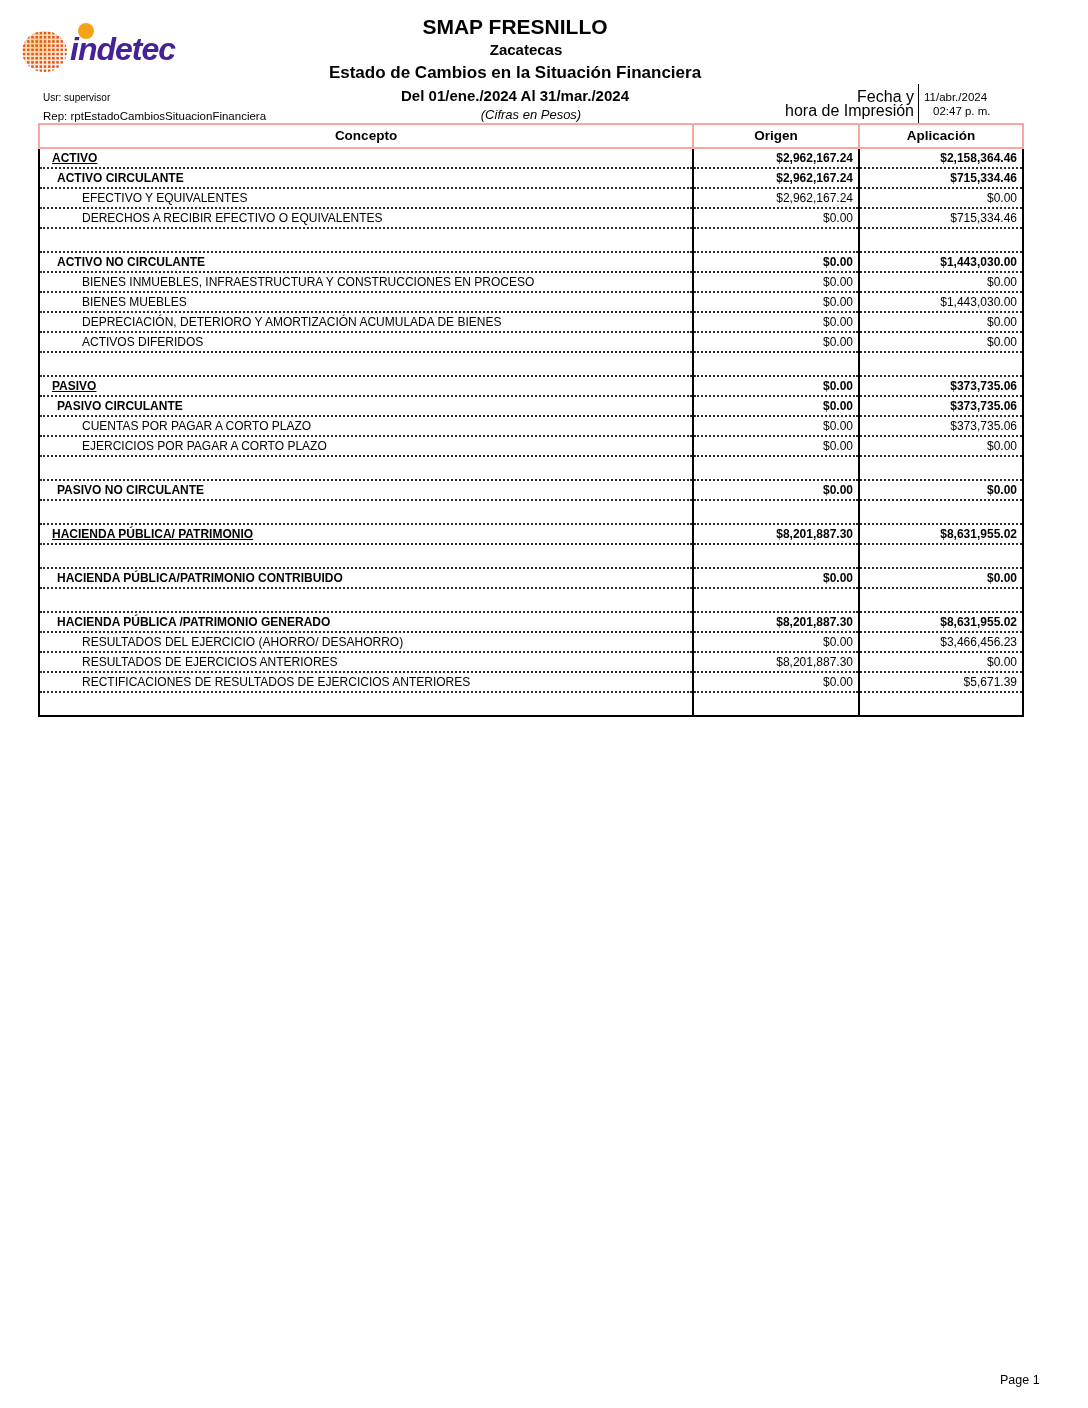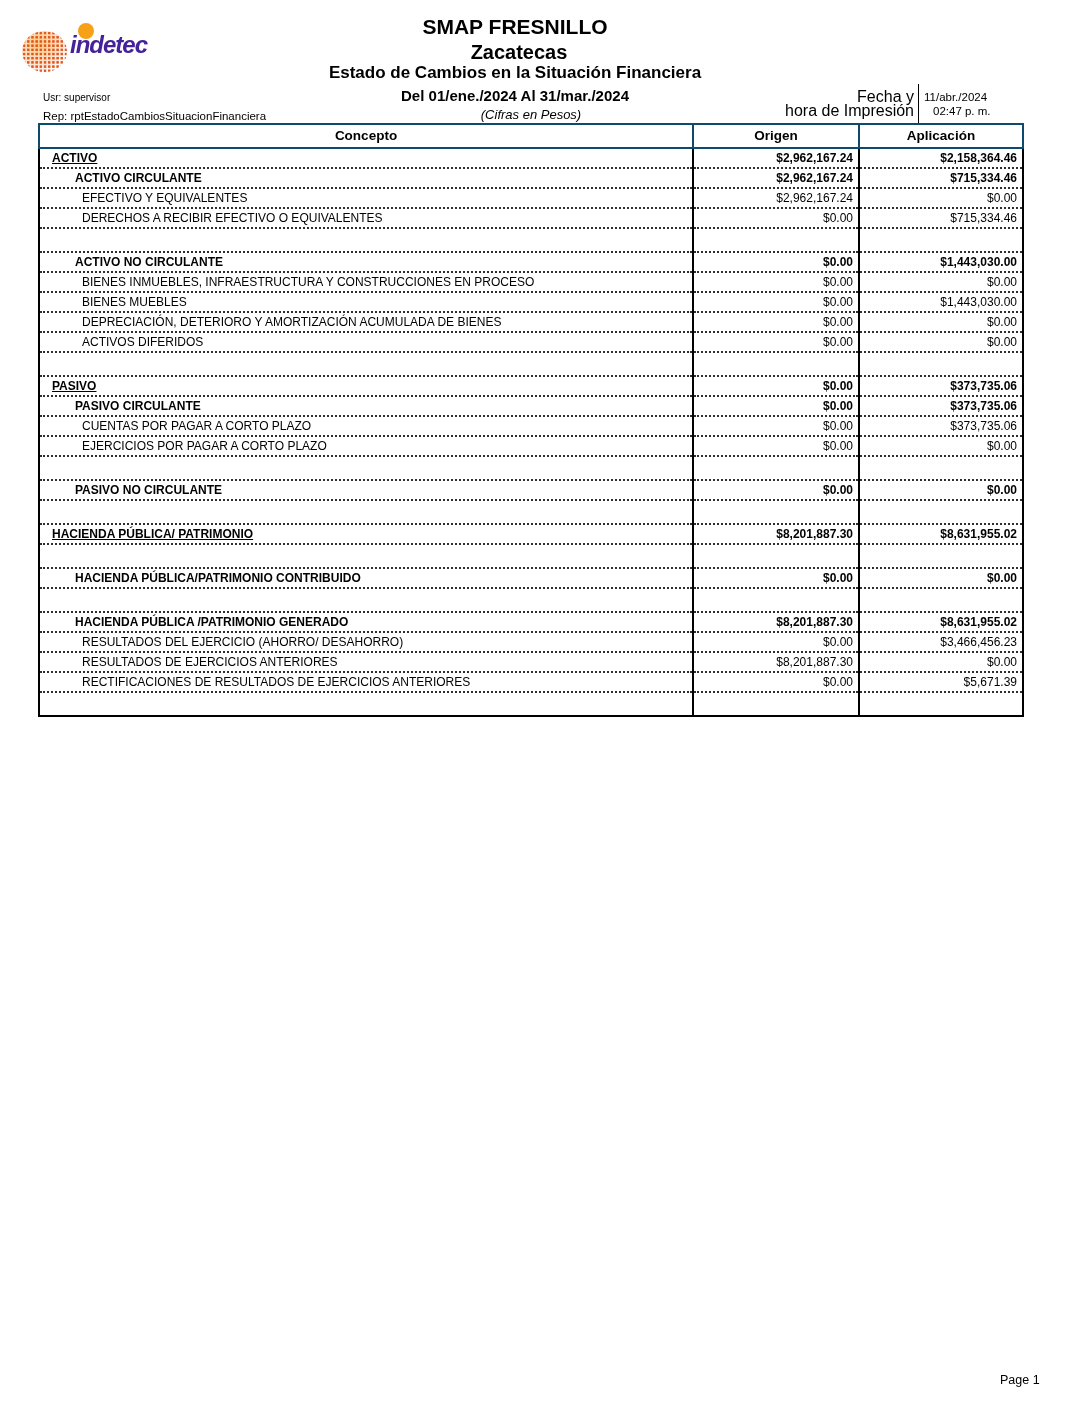--- a/index.html
+++ b/index.html
@@ -19,28 +19,28 @@
       radial-gradient(circle, #e3561b 1.15px, rgba(0,0,0,0) 1.55px),
       radial-gradient(circle at 38% 32%, rgba(246,161,24,.55), rgba(227,86,27,.12) 62%, rgba(0,0,0,0) 72%);
     background-size:4.2px 4.2px, 100% 100%;
   }
   .logo-idot {
     position:absolute; left:78px; top:23px; width:16px; height:16px;
     border-radius:50%; background:#f6a118;
   }
   .logo-text {
     position:absolute; left:70px; top:31px;
-    font-size:24px; font-weight:bold; font-style:italic;
+    font-size:32px; font-weight:bold; font-style:italic;
     color:#45219a; letter-spacing:-1px;
   }
 
   
   .title-block { position:absolute; left:0; top:0; width:1030px; text-align:center; }
   .t-entity { position:absolute; left:0; width:100%; top:15px; font-size:21px; font-weight:bold; }
-  .t-place  { position:absolute; left:4px; width:100%; top:41px; font-size:20px; font-weight:bold; }
+  .t-place  { position:absolute; left:11px; width:100%; top:41px; font-size:15px; font-weight:bold; }
   .t-report { position:absolute; left:0; width:100%; top:63px; font-size:17px; font-weight:bold; }
   .t-period { position:absolute; left:0; width:100%; top:87px; font-size:15px; font-weight:bold; }
   .t-units  { position:absolute; left:16px; width:100%; top:107px; font-size:13px;font-style:italic; }
 
   
   .usr-line { position:absolute; left:43px; top:92px;  font-size:10px; }
   .rep-line { position:absolute; left:43px; top:110px; font-size:11.5px; }
 
   .print-label { position:absolute; left:740px; top:90px; width:174px; text-align:right;
                  font-size:16px; line-height:14px; }
@@ -48,34 +48,34 @@
   .print-values { position:absolute; left:924px; top:90px; font-size:11.5px; line-height:14px; }
   .print-time { padding-left:9px; }
 
   
   .table-wrap { position:absolute; left:38px; top:123px; width:984px; }
   table.report {
     width:984px; border-collapse:collapse; table-layout:fixed;
     border:2px solid #000;
   }
   table.report th {
-    border:2px solid #0c4a6e; font-size:13.5px; font-weight:bold;
+    border:2px solid #fca5a5; font-size:13.5px; font-weight:bold;
     padding:3px 0 4px 0; text-align:center; background:#fff;
   }
   table.report td {
     border-left:2px solid #000; border-right:2px solid #000;
     border-bottom:2px dotted #2e2e2e;
     font-size:12px; padding-top:1px; padding-bottom:1px;
     overflow:hidden; white-space:nowrap;
   }
   tr.data   { height:20px; }
   tr.spacer { height:24px; }
   tr.bold td { font-weight:bold; }
   td.lvl0 { padding-left:12px;text-decoration:underline; }
-  td.lvl1 { padding-left:35px; }
+  td.lvl1 { padding-left:17px; }
   td.lvl2 { padding-left:42px; }
   td.amount { text-align:right; padding-right:5px; }
 
   
   .page-label { position:absolute; left:1000px; top:1373px; font-size:12.5px; }
 </style>
 </head>
 <body>
 
 <div class="logo">

